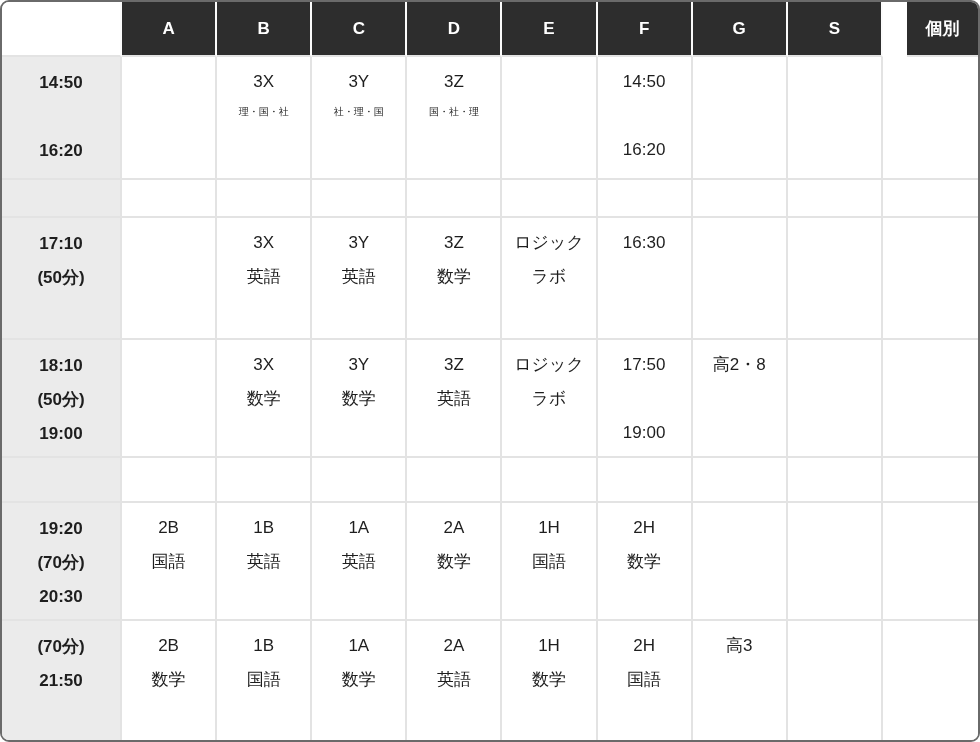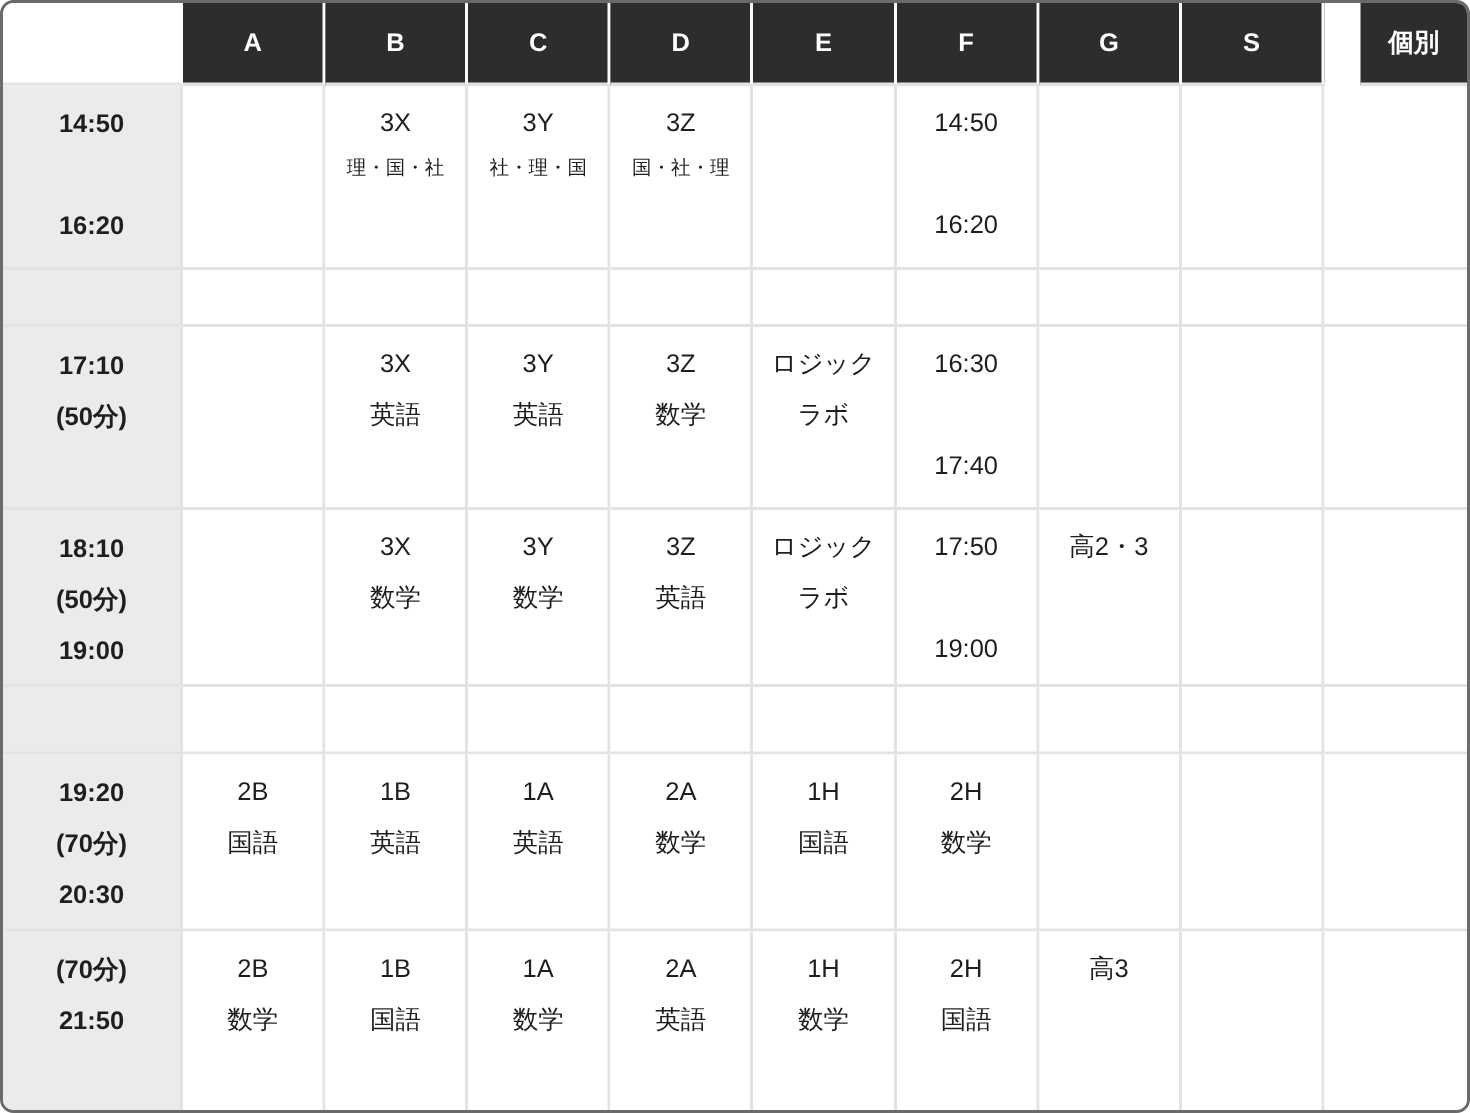--- a/index.html
+++ b/index.html
@@ -44,21 +44,21 @@
   .corner-cell { background: #ffffff; }
   .time-cell {
     background: #ebebeb;
     font-weight: bold;
     font-size: 19px;
     padding-top: 9px;
   }
   .time-cell .line { line-height: 34px; }
   .line { display: block; font-size: 17px; line-height: 34px; min-height: 10px; }
   .line.blank { height: 34px; }
-  .line.sub { font-size: 13px; line-height: 26px; }
+  .line.sub { font-size: 10px; line-height: 26px; }
 </style>
 </head>
 <body>
 
 <div class="timetable" id="timetable">
     <div class="cell header-cell corner-cell"></div>
     <div class="cell header-cell">A</div>
     <div class="cell header-cell">B</div>
     <div class="cell header-cell">C</div>
     <div class="cell header-cell">D</div>
@@ -121,21 +121,20 @@
       <span class="line">3Z</span>
       <span class="line">数学</span>
     </div>
     <div class="cell">
       <span class="line">ロジック</span>
       <span class="line">ラボ</span>
     </div>
     <div class="cell">
       <span class="line">16:30</span>
       <span class="line blank"></span>
-      <span class="line">17:40</span>
     </div>
     <div class="cell"></div>
     <div class="cell"></div>
     <div class="cell last-col"></div>
     <div class="cell time-cell">
       <span class="line">18:10</span>
       <span class="line">(50分)</span>
       <span class="line">19:00</span>
     </div>
     <div class="cell"></div>
@@ -154,21 +153,21 @@
     <div class="cell">
       <span class="line">ロジック</span>
       <span class="line">ラボ</span>
     </div>
     <div class="cell">
       <span class="line">17:50</span>
       <span class="line blank"></span>
       <span class="line">19:00</span>
     </div>
     <div class="cell">
-      <span class="line">高2・3</span>
+      <span class="line">高2・8</span>
     </div>
     <div class="cell"></div>
     <div class="cell last-col"></div>
     <div class="cell time-cell"></div>
     <div class="cell"></div>
     <div class="cell"></div>
     <div class="cell"></div>
     <div class="cell"></div>
     <div class="cell"></div>
     <div class="cell"></div>

